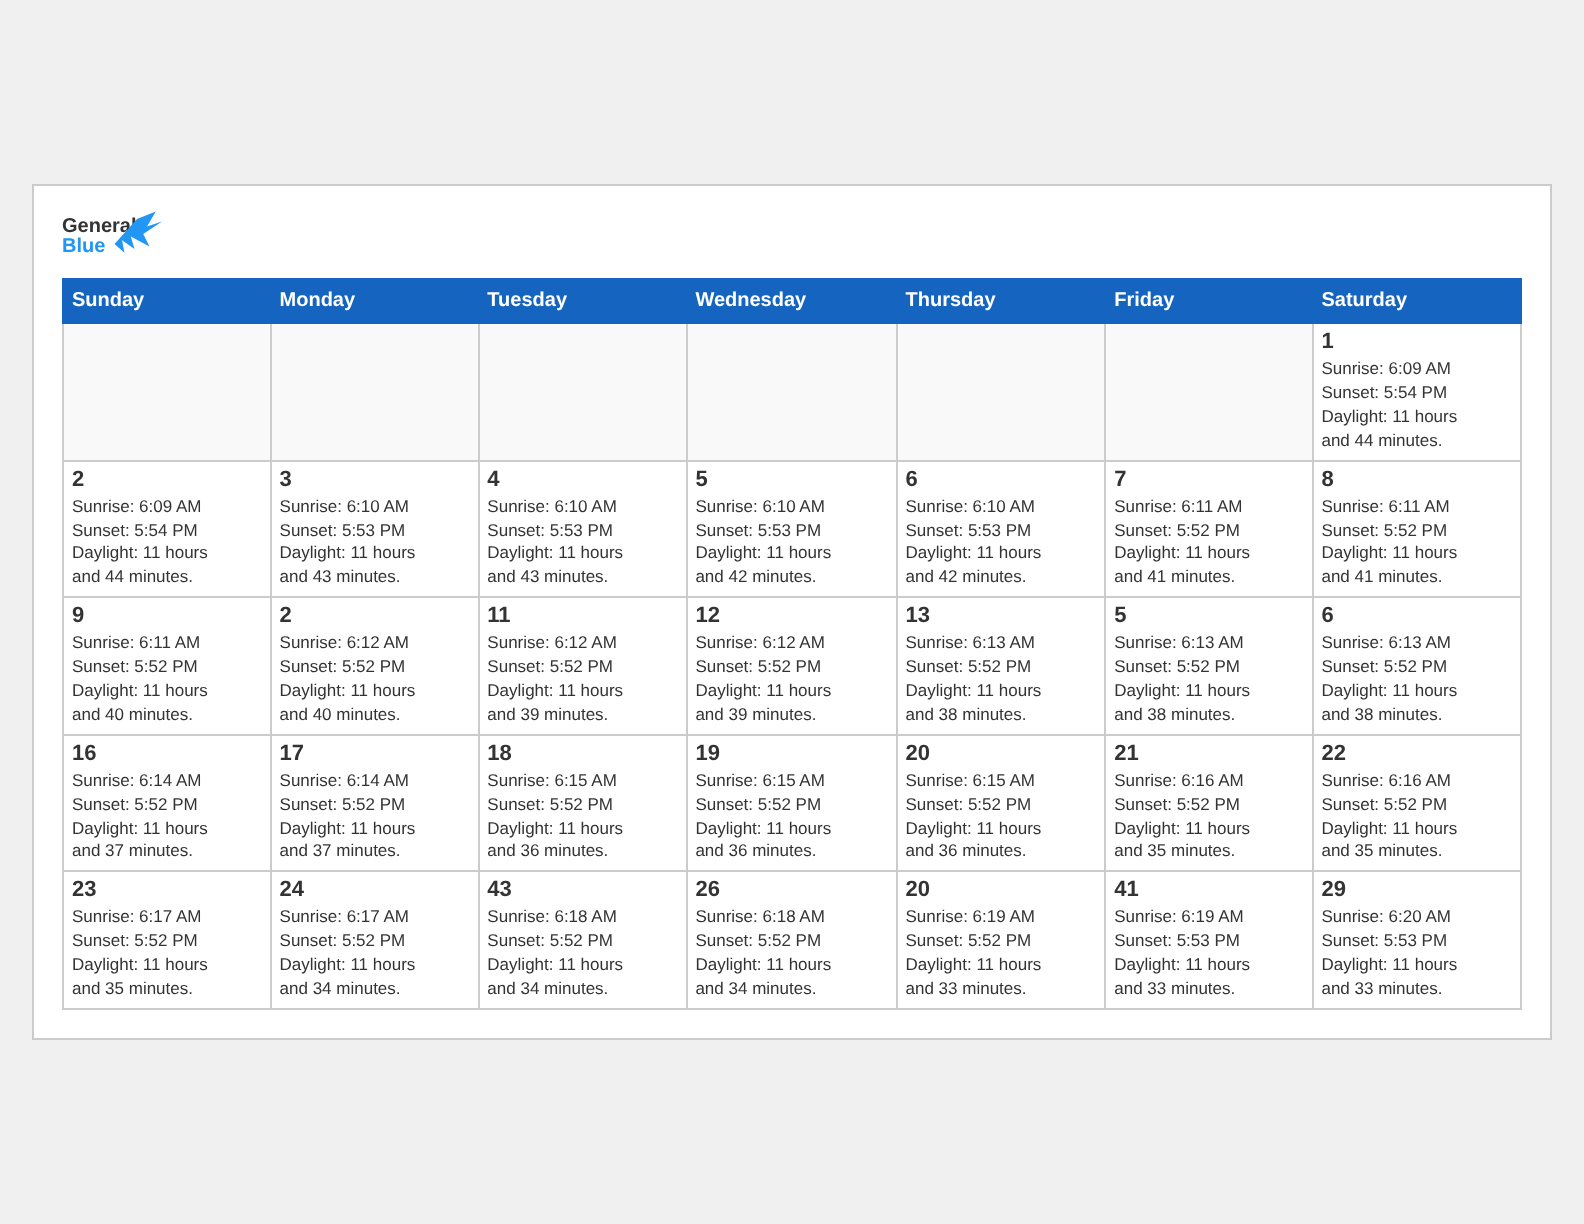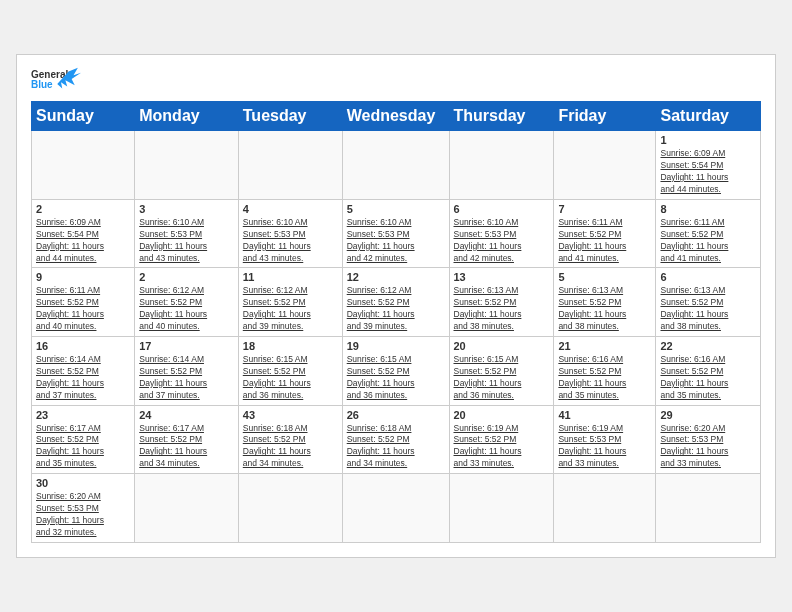--- a/index.html
+++ b/index.html
@@ -46,21 +46,21 @@
       font-size: 13px;
       color: #555;
     }
     .calendar-grid {
       width: 100%;
       border-collapse: collapse;
     }
     .calendar-grid th {
       background: #1565C0;
       color: white;
-      font-size: 16px;
+      font-size: 10px;
       font-weight: bold;
       padding: 5px 4px;
       text-align: left;
       border: 1px solid #1565C0;
     }
     .calendar-grid td {
       border: 1px solid #ccc;
       vertical-align: top;
       padding: 3px 4px;
       width: 108px;
@@ -76,21 +76,20 @@
       font-size: 11px;
       font-weight: bold;
       color: #333;
       display: block;
       margin-bottom: 2px;
     }
     .day-info {
       font-size: 8.5px;
       line-height: 1.4;
       color: #333;
-      text-decoration: underline;
     }
   </style>
 </head>
 <body>
 
 <div class="calendar-container">
   <div class="header">
     <div class="logo">
       <svg class="logo-bird" viewBox="0 0 80 40">
         <text x="0" y="18" font-size="16" font-weight="bold" fill="#333" font-family="Arial">General</text>
@@ -329,30 +328,15 @@
 and 33 minutes.</div>
           </td>
           <td>
             <span class="day-num">29</span>
             <div class="day-info" style="white-space: pre-line;">Sunrise: 6:20 AM
 Sunset: 5:53 PM
 Daylight: 11 hours
 and 33 minutes.</div>
           </td>
         </tr>
-        <tr>
-          <td>
-            <span class="day-num">30</span>
-            <div class="day-info" style="white-space: pre-line;">Sunrise: 6:20 AM
-Sunset: 5:53 PM
-Daylight: 11 hours
-and 32 minutes.</div>
-          </td>
-          <td class="empty"></td>
-          <td class="empty"></td>
-          <td class="empty"></td>
-          <td class="empty"></td>
-          <td class="empty"></td>
-          <td class="empty"></td>
-        </tr>
       </tbody>
   </table>
 </div>
 
 </body></html>

